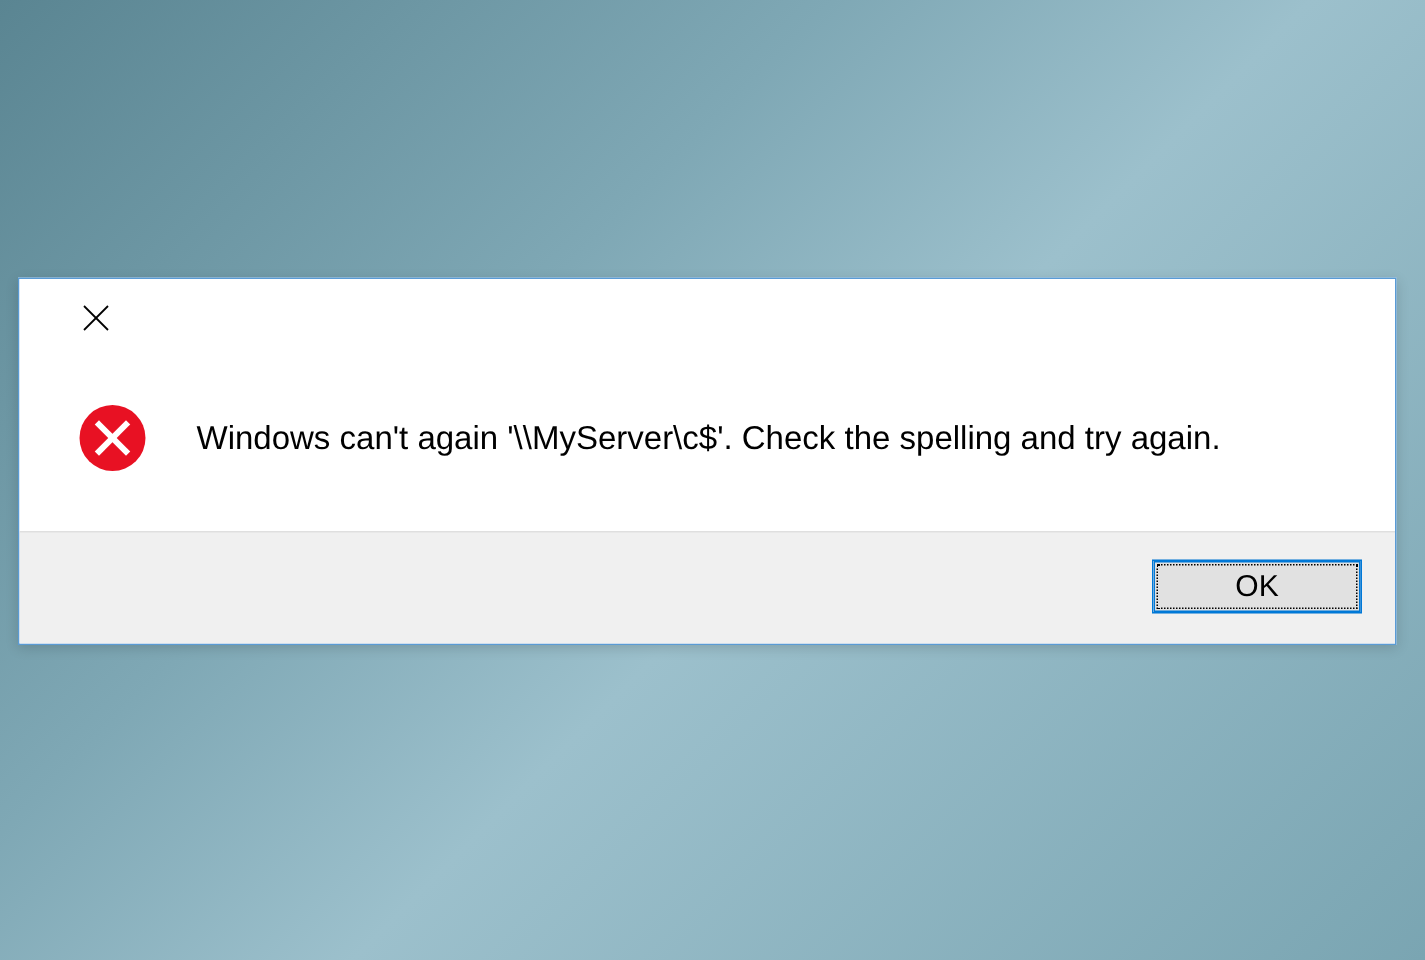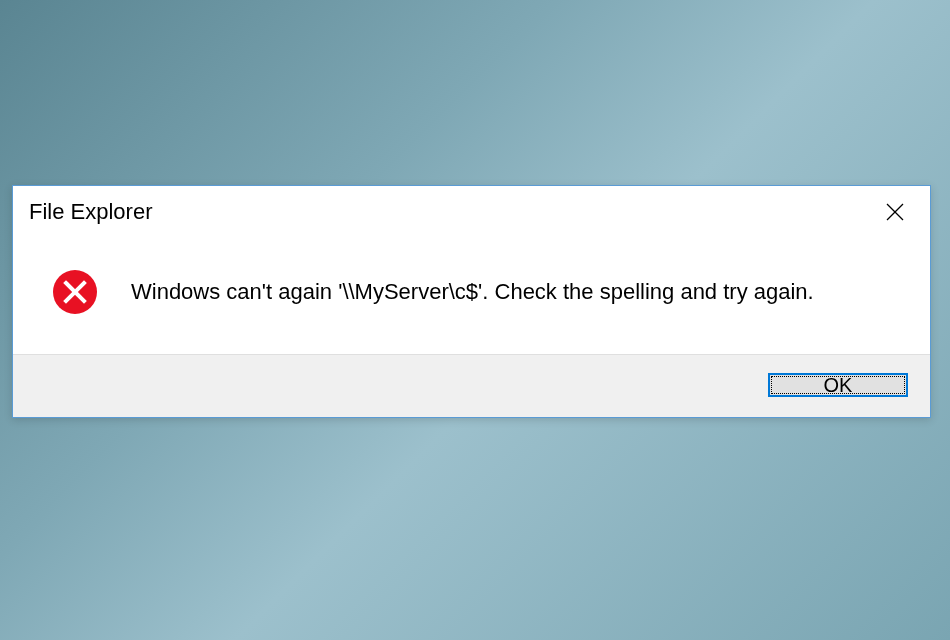--- a/index.html
+++ b/index.html
@@ -66,41 +66,40 @@
     }
     .button-row {
       background: #f0f0f0;
       border-top: 1px solid #dfdfdf;
       padding: 18px 22px 20px;
       display: flex;
       justify-content: flex-end;
     }
     .ok-btn {
       width: 140px;
-      height: 24px;
+      height: 36px;
       background: #e1e1e1;
       border: 1px solid #0078d7;
       outline: 1px dotted #000;
       outline-offset: -4px;
       box-shadow: inset 0 0 0 1px #0078d7;
       font-size: 20px;
       color: #000;
       cursor: pointer;
       font-family: inherit;
       display: flex;
       align-items: center;
       justify-content: center;
     }
   </style>
 </head>
 <body>
 
 <div class="dialog">
   <div class="titlebar">
-    <div class="title-text">File Explorer</div>
     <div class="close-btn">
       <svg viewBox="0 0 20 20">
         <line x1="2" y1="2" x2="18" y2="18"></line>
         <line x1="18" y1="2" x2="2" y2="18"></line>
       </svg>
     </div>
   </div>
   <div class="content">
     <div class="error-icon">
       <svg viewBox="0 0 48 48">

